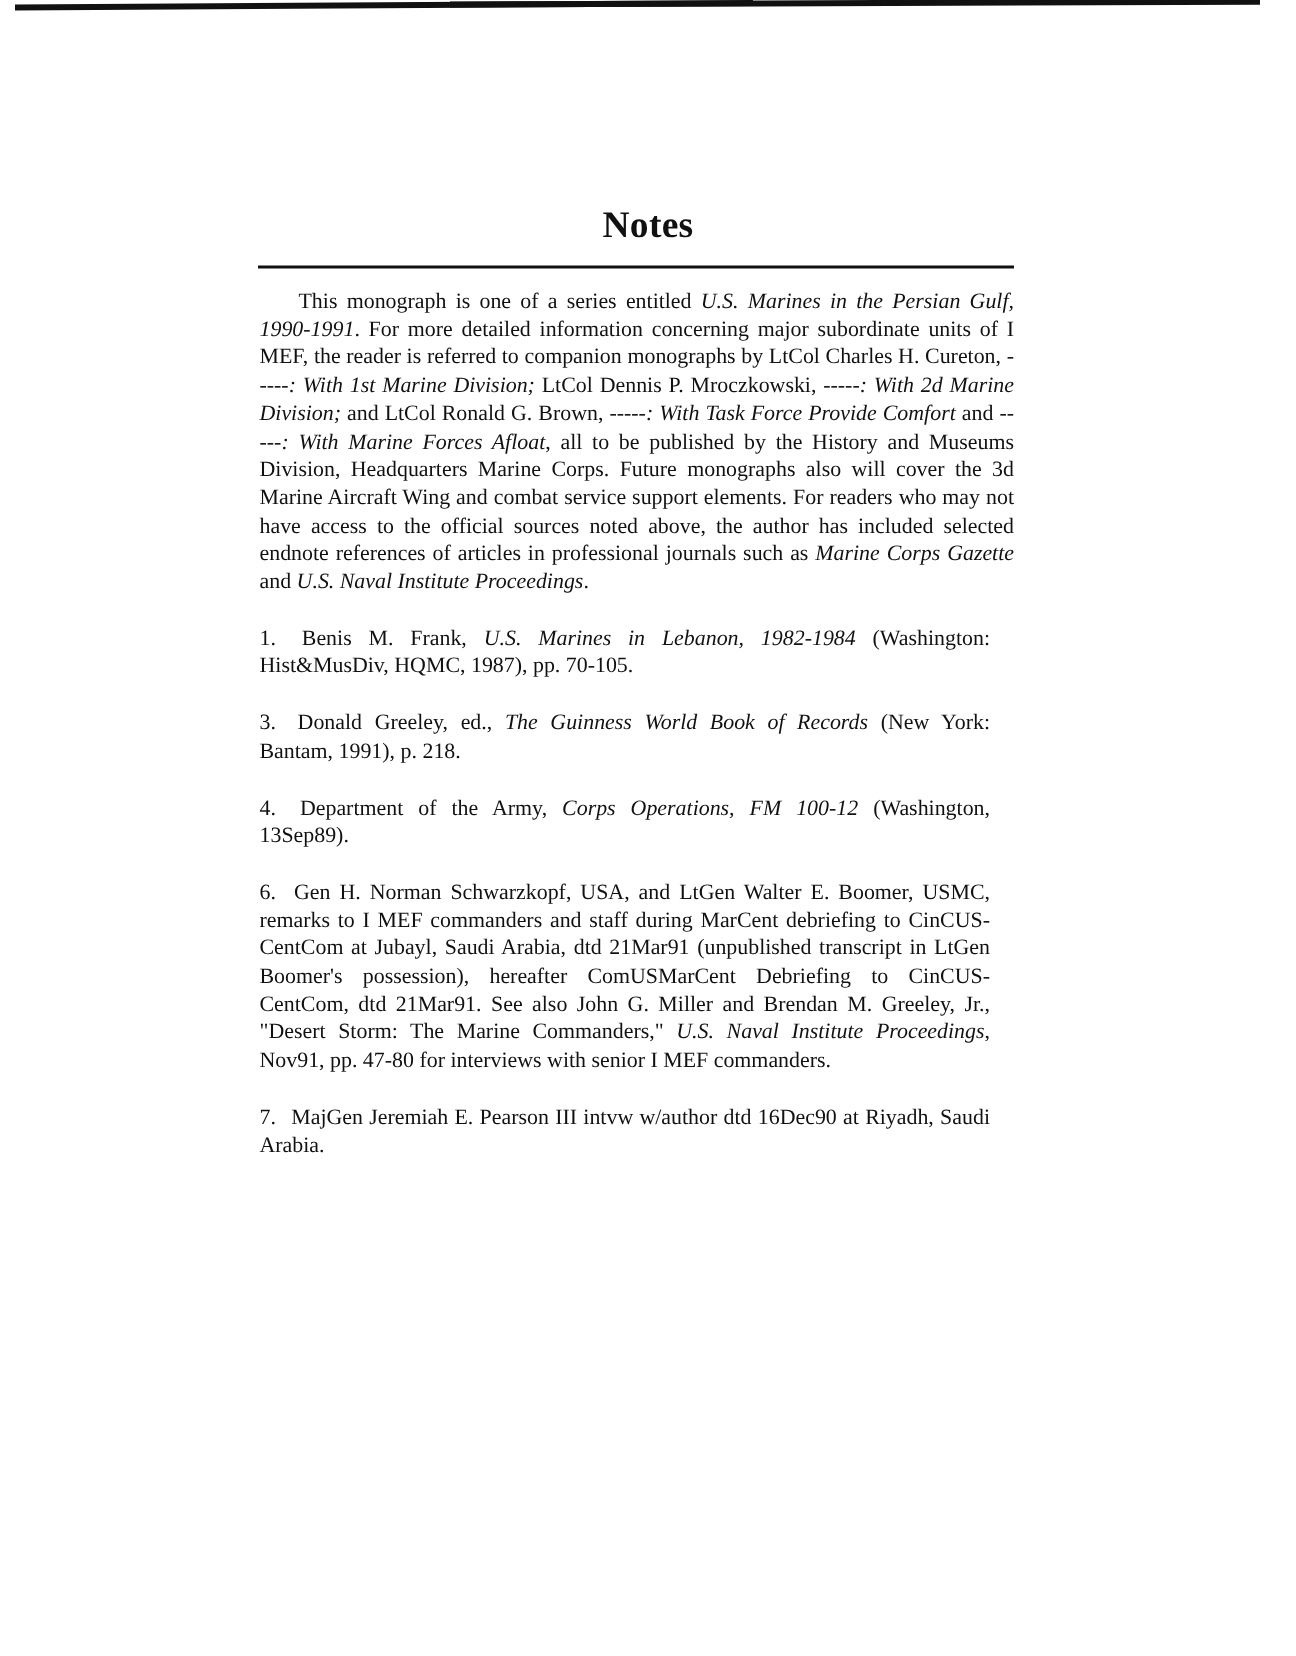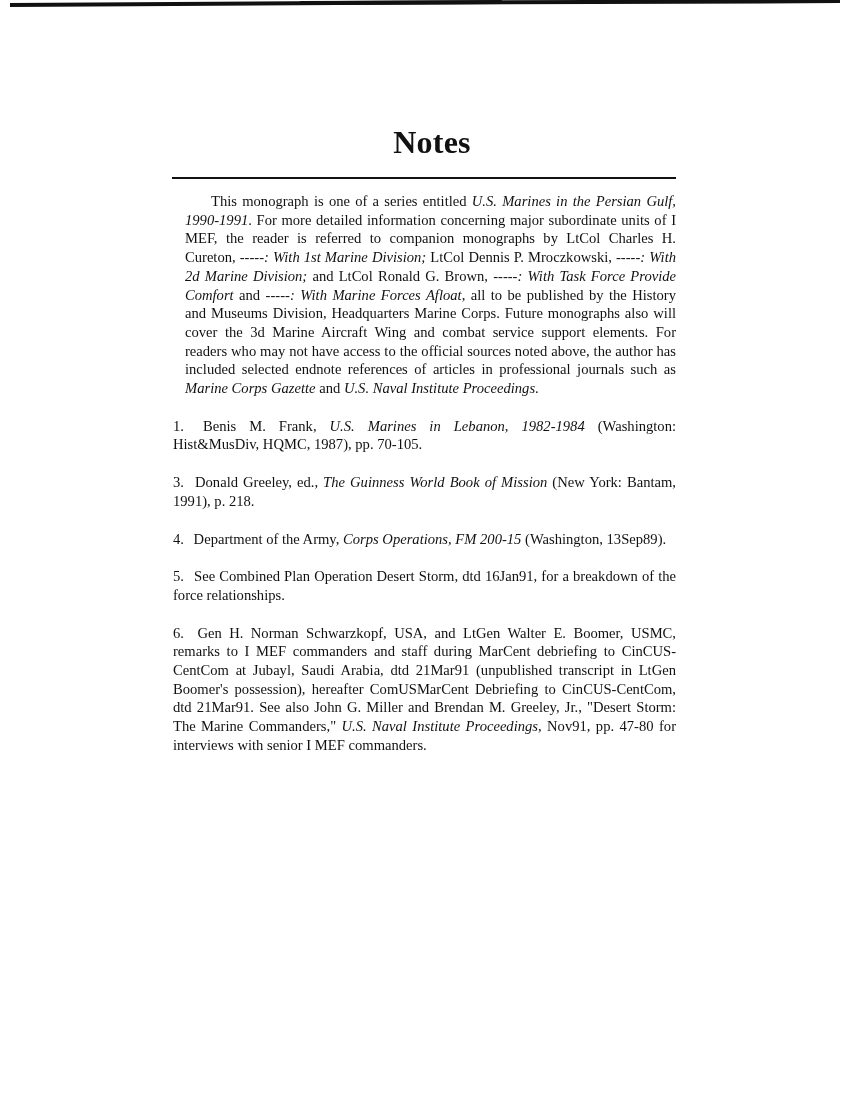--- a/index.html
+++ b/index.html
@@ -28,24 +28,24 @@
     .top-rule.r2 {
       left: 300px;
       top: 1px;
       width: 540px;
       transform: rotate(-0.2deg);
     }
     .page-title {
       position: absolute;
       left: 0;
       width: 864px;
-      top: 124px;
+      top: 137px;
       text-align: center;
       font-weight: bold;
-      font-size: 32px;
+      font-size: 25px;
       letter-spacing: 0.2px;
     }
     .title-rule {
       position: absolute;
       left: 172px;
       top: 177px;
       width: 504px;
       height: 2px;
       background: #111;
     }
@@ -53,41 +53,41 @@
       position: absolute;
       left: 173px;
       top: 192px;
       width: 503px;
       font-size: 14.6px;
       line-height: 18.7px;
       text-align: justify;
     }
     .intro {
       text-indent: 26px;
-      margin: 0 0 19px 12px;
+      margin: 0 0 19px 0;
     }
     .note {
-      margin: 0 0 19px 0;
+      margin: 0 16px 19px 0;
     }
     .note .num {
       margin-right: 6px;
     }
     i { font-style: italic; }
   </style>
 </head>
 <body>
 
 <div class="top-rule"></div>
 <div class="top-rule r2"></div>
 
 <h1 class="page-title" style="margin:0;">Notes</h1>
 <div class="title-rule"></div>
 
 <div class="content">
   <p class="intro" id="intro"><span>This monograph is one of a series entitled </span><i>U.S. Marines in the Persian Gulf, 1990-1991</i><span>.  For more detailed information concerning major subordinate units of I MEF, the reader is referred to companion monographs by LtCol Charles H. Cureton, -----</span><i>: With 1st Marine Division;</i><span> LtCol Dennis P. Mroczkowski, -----</span><i>: With 2d Marine Division;</i><span> and LtCol Ronald G. Brown, -----</span><i>: With Task Force Provide Comfort</i><span> and -----</span><i>: With Marine Forces Afloat</i><span>, all to be published by the History and Museums Division, Headquarters Marine Corps.  Future monographs also will cover the 3d Marine Aircraft Wing and combat service support elements.  For readers who may not have access to the official sources noted above, the author has included selected endnote references of articles in professional journals such as </span><i>Marine Corps Gazette</i><span> and </span><i>U.S. Naval Institute Proceedings</i><span>.</span></p>
   <div id="notes-list">
       <p class="note"><span class="num">1.</span> <span>Benis M. Frank, </span><i>U.S. Marines in Lebanon, 1982-1984</i><span> (Washington: Hist&amp;MusDiv, HQMC, 1987), pp. 70-105.</span></p>
-      <p class="note"><span class="num">3.</span> <span>Donald Greeley, ed., </span><i>The Guinness World Book of Mission</i><span> (New York: Bantam, 1991), p. 218.</span></p>
-      <p class="note"><span class="num">4.</span> <span>Department of the Army, </span><i>Corps Operations, FM 200-15</i><span> (Washington, 13Sep89).</span></p>
-      <p class="note"><span class="num">5.</span> <span>See Combined Plan Operation Desert Storm, dtd 16Jan91, for a breakdown of the force relationships.</span></p>
+      <p class="note"><span class="num">3.</span> <span>Donald Greeley, ed., </span><i>The Guinness World Book of Records</i><span> (New York: Bantam, 1991), p. 218.</span></p>
+      <p class="note"><span class="num">4.</span> <span>Department of the Army, </span><i>Corps Operations, FM 100-12</i><span> (Washington, 13Sep89).</span></p>
       <p class="note"><span class="num">6.</span> <span>Gen H. Norman Schwarzkopf, USA, and LtGen Walter E. Boomer, USMC, remarks to I MEF commanders and staff during MarCent debriefing to CinCUS-CentCom at Jubayl, Saudi Arabia, dtd 21Mar91 (unpublished transcript in LtGen Boomer's possession), hereafter ComUSMarCent Debriefing to CinCUS-CentCom, dtd 21Mar91.  See also John G. Miller and Brendan M. Greeley, Jr., "Desert Storm: The Marine Commanders," </span><i>U.S. Naval Institute Proceedings</i><span>, Nov91, pp. 47-80 for interviews with senior I MEF commanders.</span></p>
+      <p class="note"><span class="num">7.</span> <span>MajGen Jeremiah E. Pearson III intvw w/author dtd 16Dec90 at Riyadh, Saudi Arabia.</span></p>
     </div>
 </div>
 
 </body></html>

